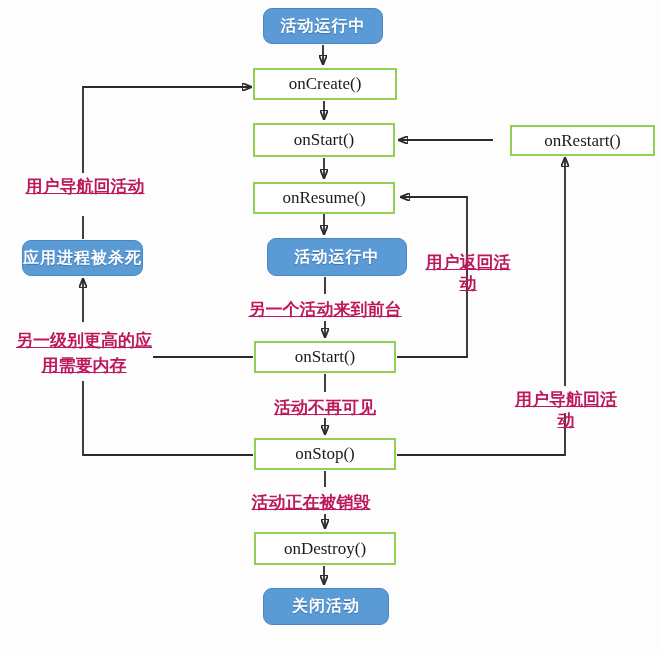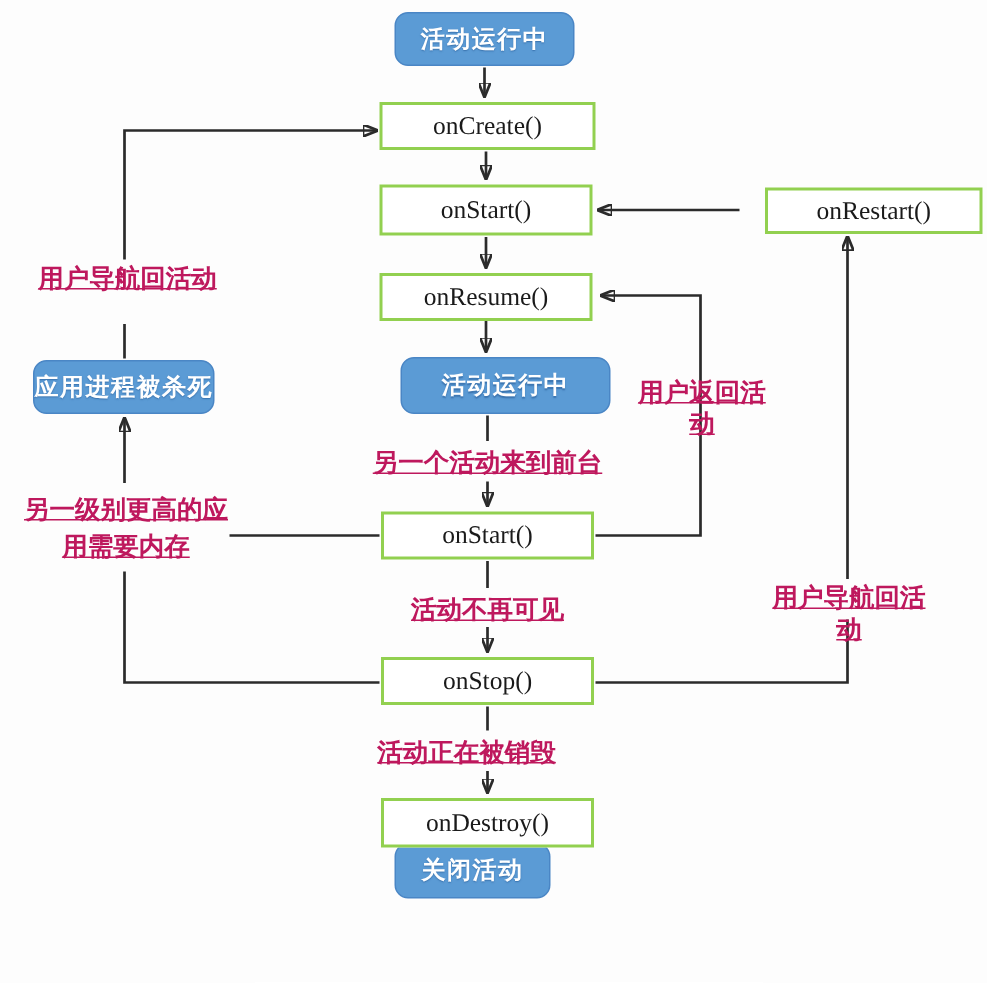--- a/index.html
+++ b/index.html
@@ -80,21 +80,21 @@
     <path d="M253,455 H83 V381"></path>
     <path d="M83,322 V279" marker-end="url(#ah)"></path>
   </svg>
 
   <div class="node blue" style="left:263px;top:8px;width:120px;height:36px;">活动运行中</div>
 
   <div class="node blue" style="left:267px;top:238px;width:140px;height:38px;">活动运行中</div>
 
   <div class="node blue" style="left:22px;top:240px;width:121px;height:36px;">应用进程被杀死</div>
 
-  <div class="node blue" style="left:263px;top:562px;width:104px;height:37px;">关闭活动</div>
+  <div class="node blue" style="left:263px;top:588px;width:126px;height:37px;">关闭活动</div>
 
   <div class="node green" style="left:253px;top:68px;width:144px;height:32px;">onCreate()</div>
 
   <div class="node green" style="left:253px;top:123px;width:142px;height:34px;">onStart()</div>
 
   <div class="node green" style="left:253px;top:182px;width:142px;height:32px;">onResume()</div>
 
   <div class="node green" style="left:254px;top:341px;width:142px;height:32px;">onStart()</div>
 
   <div class="node green" style="left:254px;top:438px;width:142px;height:32px;">onStop()</div>

